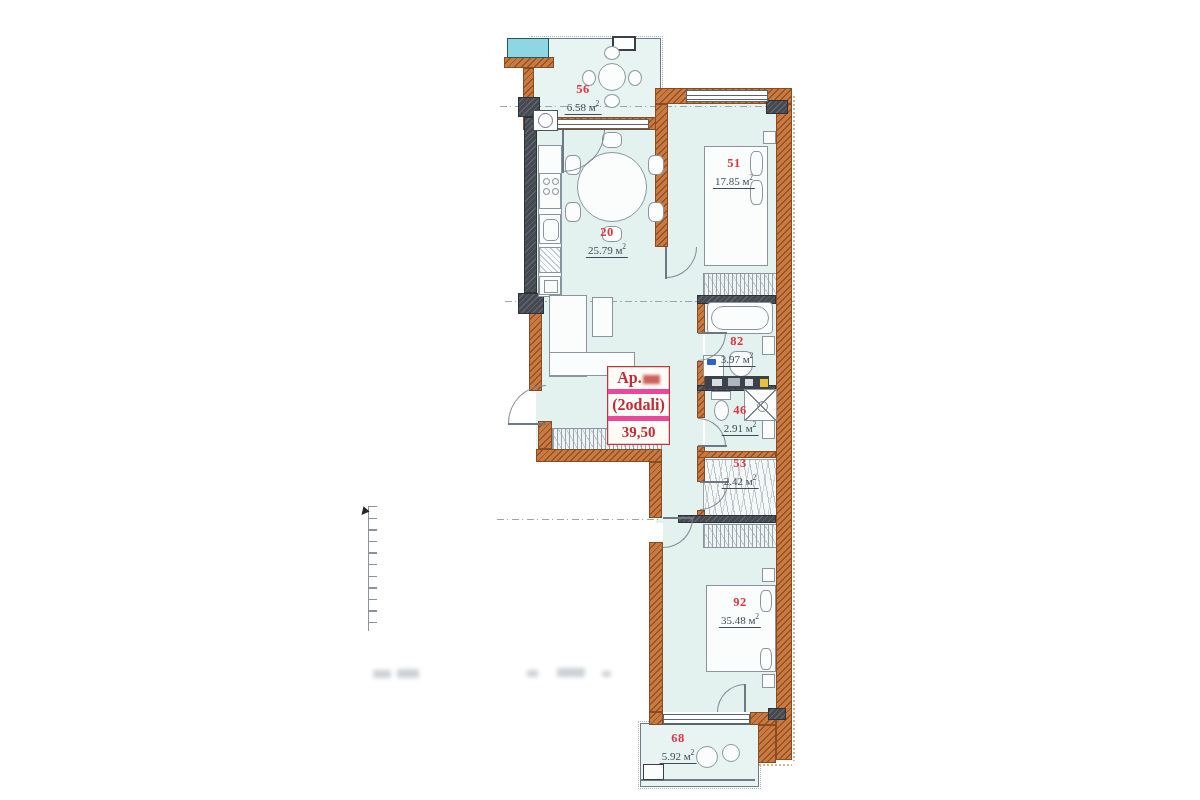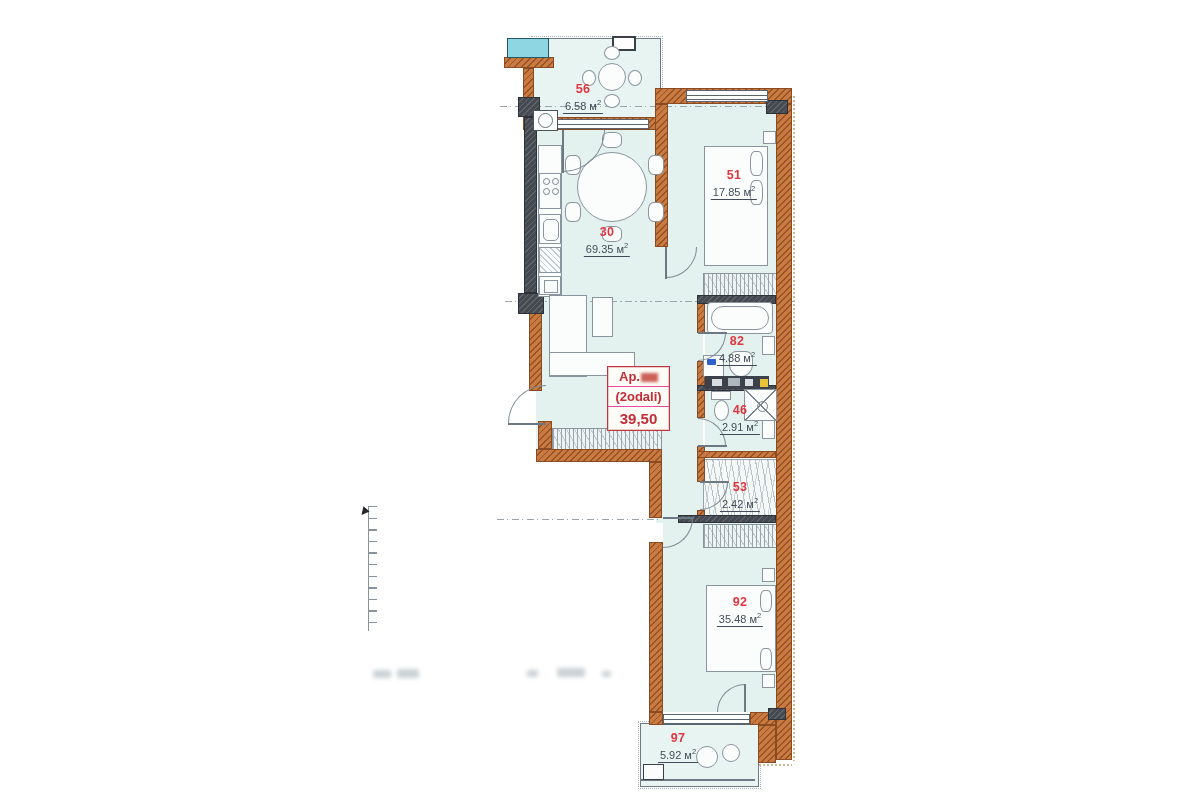--- a/index.html
+++ b/index.html
@@ -1,17 +1,17 @@
 <!DOCTYPE html>
 <html><head>
 <meta charset="utf-8">
 <style>
   html,body{margin:0;padding:0;background:#fff;}
   .canvas{position:relative;width:1138px;height:800px;background:#ffffff;overflow:hidden;
-          font-family:Liberation Sans, sans-serif;}
+          font-family:Liberation Serif, serif;}
   .abs{position:absolute;}
 
   
   .floor{position:absolute;background:#e4f2ef;}
   .balc{position:absolute;background:#e7f4f1;border:1.3px solid #6f7a84;outline:1px dotted #a7b1b9;outline-offset:1.5px;}
 
   
   .wo{position:absolute;background:
       repeating-linear-gradient(135deg, rgba(112,52,16,.55) 0 1.4px, rgba(0,0,0,0) 1.4px 4.6px),#c87a40;
       box-shadow:inset 0 0 0 1px #8a4a22;}
@@ -53,21 +53,21 @@
   
   .lbl{position:absolute;transform:translateX(-50%);text-align:center;white-space:nowrap;}
   .num{color:#e23540;font-weight:bold;font-size:12.5px;letter-spacing:.4px;}
   .area{display:inline-block;color:#424c58;font-size:11px;border-bottom:1px solid #424c58;padding:0 2px 1px 2px;margin-top:1px;}
   .area sup{font-size:7.5px;}
 
   
   .infobox{position:absolute;left:607px;top:366px;width:61px;background:#fdfcf6;
       border:1.6px solid #c23540;box-shadow:0 0 0 1px rgba(194,53,64,.25) inset;
       color:#c42b36;font-weight:bold;text-align:center;}
-  .infobox .row{padding:2px 1px;font-size:13px;border-bottom:1px solid #ec4899;}
+  .infobox .row{padding:2px 1px;font-size:16px;border-bottom:5px solid #ec4899;}
   .infobox .row:last-child{border-bottom:none;font-size:15px;padding:3px 0;}
   .redact{display:inline-block;width:17px;height:9px;background:#bf3b30;filter:blur(1.6px);opacity:.8;vertical-align:middle;margin-left:1px;}
 
   
   .stipple{position:absolute;background-image:radial-gradient(circle,#cdb98f .9px, rgba(0,0,0,0) 1.1px);background-size:4px 4px;}
 
   
   .ruler{position:absolute;border-left:1.3px solid #8a939c;background:
       repeating-linear-gradient(180deg,#8a939c 0 1.4px, rgba(0,0,0,0) 1.4px 11.6px);}
   .ruler-arrow{position:absolute;width:0;height:0;border-style:solid;border-width:0 4px 8px 4px;
@@ -245,45 +245,45 @@
   <div class="leaf" style="left:663px;top:517px;width:31px;height:1.5px;"></div>
 
   <div class="arc arc-tl" style="left:717px;top:684px;width:28px;height:28px;"></div>
   <div class="leaf" style="left:744px;top:684px;width:1.5px;height:28px;"></div>
 
   <div class="lbl" style="left:583px;top:82px;">
     <div class="num">56</div>
     <div class="area"><span>6.58 м</span><sup>2</sup></div>
   </div>
   <div class="lbl" style="left:607px;top:225px;">
-    <div class="num">30</div>
-    <div class="area"><span>69.35 м</span><sup>2</sup></div>
-  </div>
-  <div class="lbl" style="left:734px;top:168px;">
+    <div class="num">20</div>
+    <div class="area"><span>25.79 м</span><sup>2</sup></div>
+  </div>
+  <div class="lbl" style="left:734px;top:156px;">
     <div class="num">51</div>
     <div class="area"><span>17.85 м</span><sup>2</sup></div>
   </div>
   <div class="lbl" style="left:737px;top:334px;">
     <div class="num">82</div>
-    <div class="area"><span>4.88 м</span><sup>2</sup></div>
+    <div class="area"><span>3.97 м</span><sup>2</sup></div>
   </div>
   <div class="lbl" style="left:740px;top:403px;">
     <div class="num">46</div>
     <div class="area"><span>2.91 м</span><sup>2</sup></div>
   </div>
-  <div class="lbl" style="left:740px;top:480px;">
+  <div class="lbl" style="left:740px;top:456px;">
     <div class="num">53</div>
     <div class="area"><span>2.42 м</span><sup>2</sup></div>
   </div>
   <div class="lbl" style="left:740px;top:595px;">
     <div class="num">92</div>
     <div class="area"><span>35.48 м</span><sup>2</sup></div>
   </div>
   <div class="lbl" style="left:678px;top:731px;">
-    <div class="num">97</div>
+    <div class="num">68</div>
     <div class="area"><span>5.92 м</span><sup>2</sup></div>
   </div>
 
   <div class="infobox">
     <div class="row"><span>Ap.</span><span class="redact"></span></div>
     <div class="row">(2odali)</div>
     <div class="row">39,50</div>
   </div>
 
   <div class="ruler" style="left:368px;top:506px;width:8px;height:125px;"></div>

